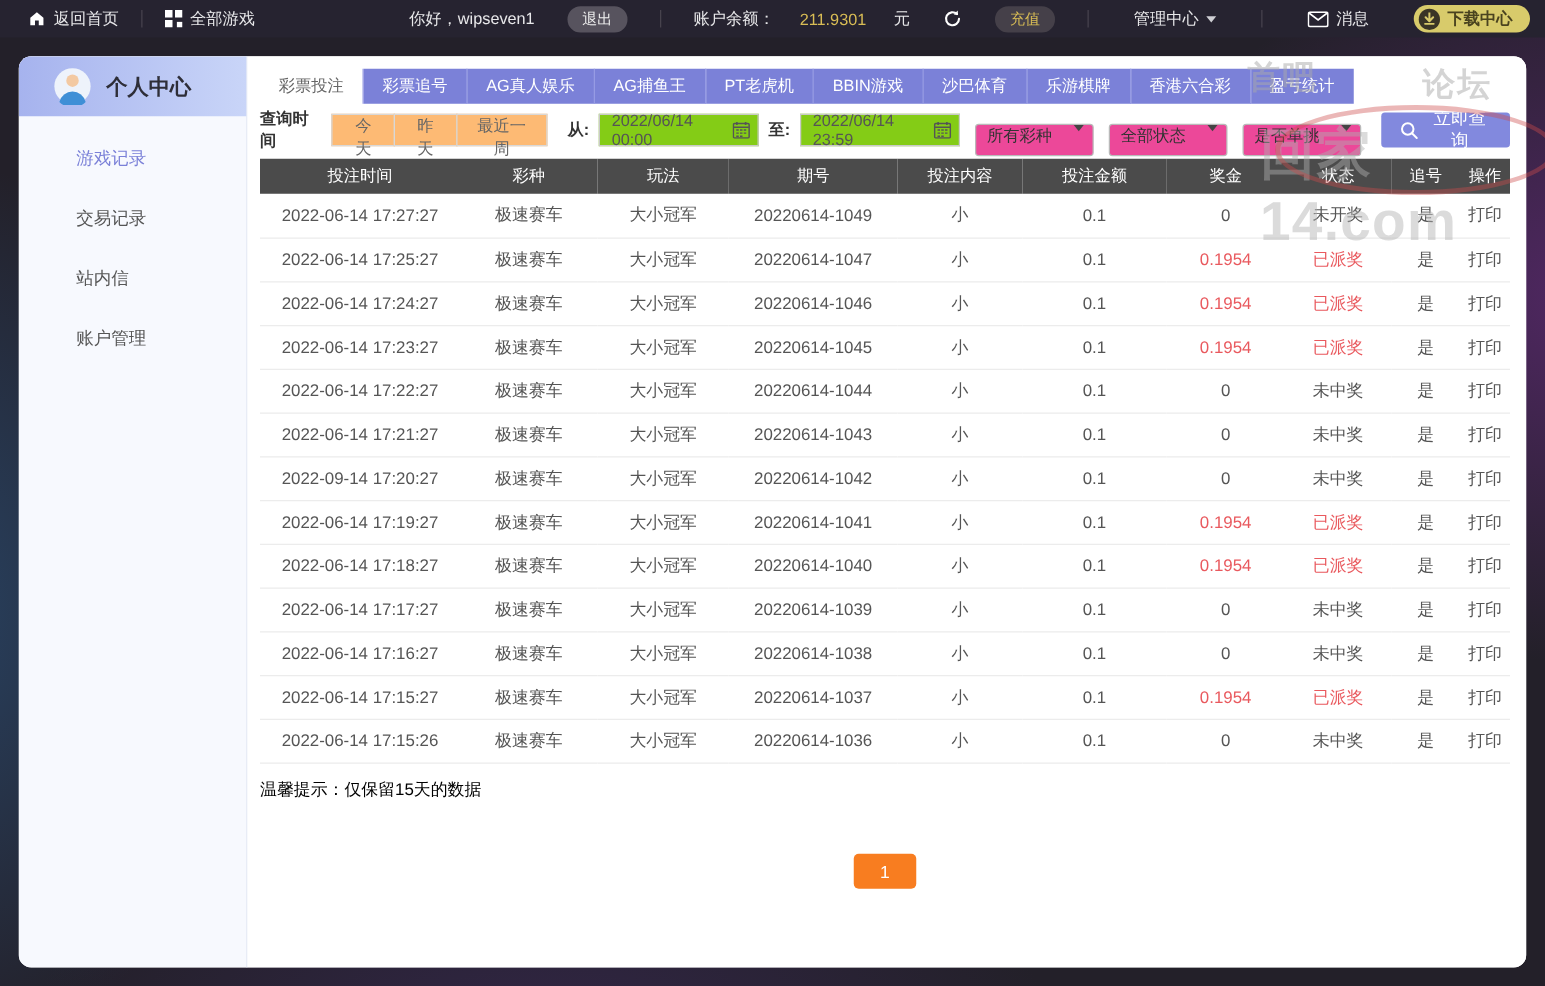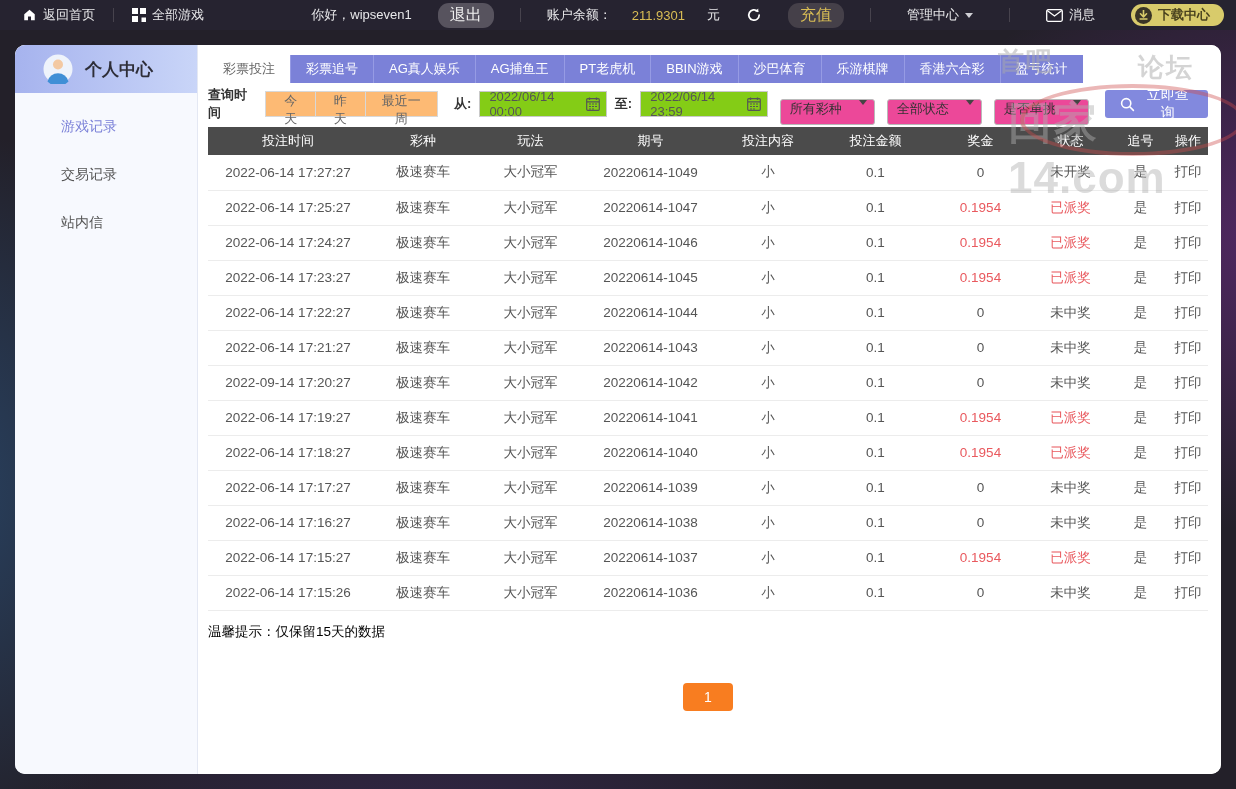--- a/index.html
+++ b/index.html
@@ -14,21 +14,21 @@
     position:relative;
   }
 
   
   .topbar{height:30px;background:#262330;display:flex;align-items:center;
     color:#e8e8ea;font-size:13px;padding:0 12px;position:relative;z-index:20;}
   .tb-group{display:flex;align-items:center;gap:8px;}
   .tb-item{display:flex;align-items:center;gap:6px;cursor:pointer;padding:0 10px;}
   .tb-right{margin-left:auto;display:flex;align-items:center;gap:26px;}
   .tb-div{width:1px;height:14px;background:#47434d;}
-  .pill{border-radius:11px;padding:2px 12px;font-size:16px;cursor:pointer;border:none;}
+  .pill{border-radius:11px;padding:2px 12px;font-size:12px;cursor:pointer;border:none;}
   .pill-logout{background:#57535e;color:#f0f0f0;}
   .pill-recharge{background:#454049;color:#d9bd55;}
   .gold{color:#d9bd55;}
   .dl-btn{display:flex;align-items:center;gap:6px;background:#d8cb6b;color:#4a431f;
     border:none;border-radius:12px;padding:2px 14px 2px 4px;font-size:13px;font-weight:bold;cursor:pointer;}
   .dl-circle{width:17px;height:17px;border-radius:50%;background:#3a3526;display:flex;
     align-items:center;justify-content:center;}
   .caret{width:0;height:0;border-left:4px solid transparent;border-right:4px solid transparent;
     border-top:5px solid #cfcfd4;display:inline-block;}
 
@@ -168,20 +168,21 @@
           <circle cx="15" cy="10.5" r="5" fill="#f3c9a2"></circle>
           <path d="M4.5 27.5a10.8 10.8 0 0 1 21 0 14.5 14.5 0 0 1-21 0z" fill="#3f8fd6"></path>
         </svg>
       </span>
       <span>个人中心</span>
     </div>
     <nav class="side-menu" id="side-menu">
         <a class="side-item active">游戏记录</a>
         <a class="side-item">交易记录</a>
         <a class="side-item">站内信</a>
+        <a class="side-item">账户管理</a>
       </nav>
   </aside>
 
   <main class="content">
 
     <div class="tabs" id="tabs">
         <div class="tab active">彩票投注</div>
         <div class="tab">彩票追号</div>
         <div class="tab">AG真人娱乐</div>
         <div class="tab">AG捕鱼王</div>

